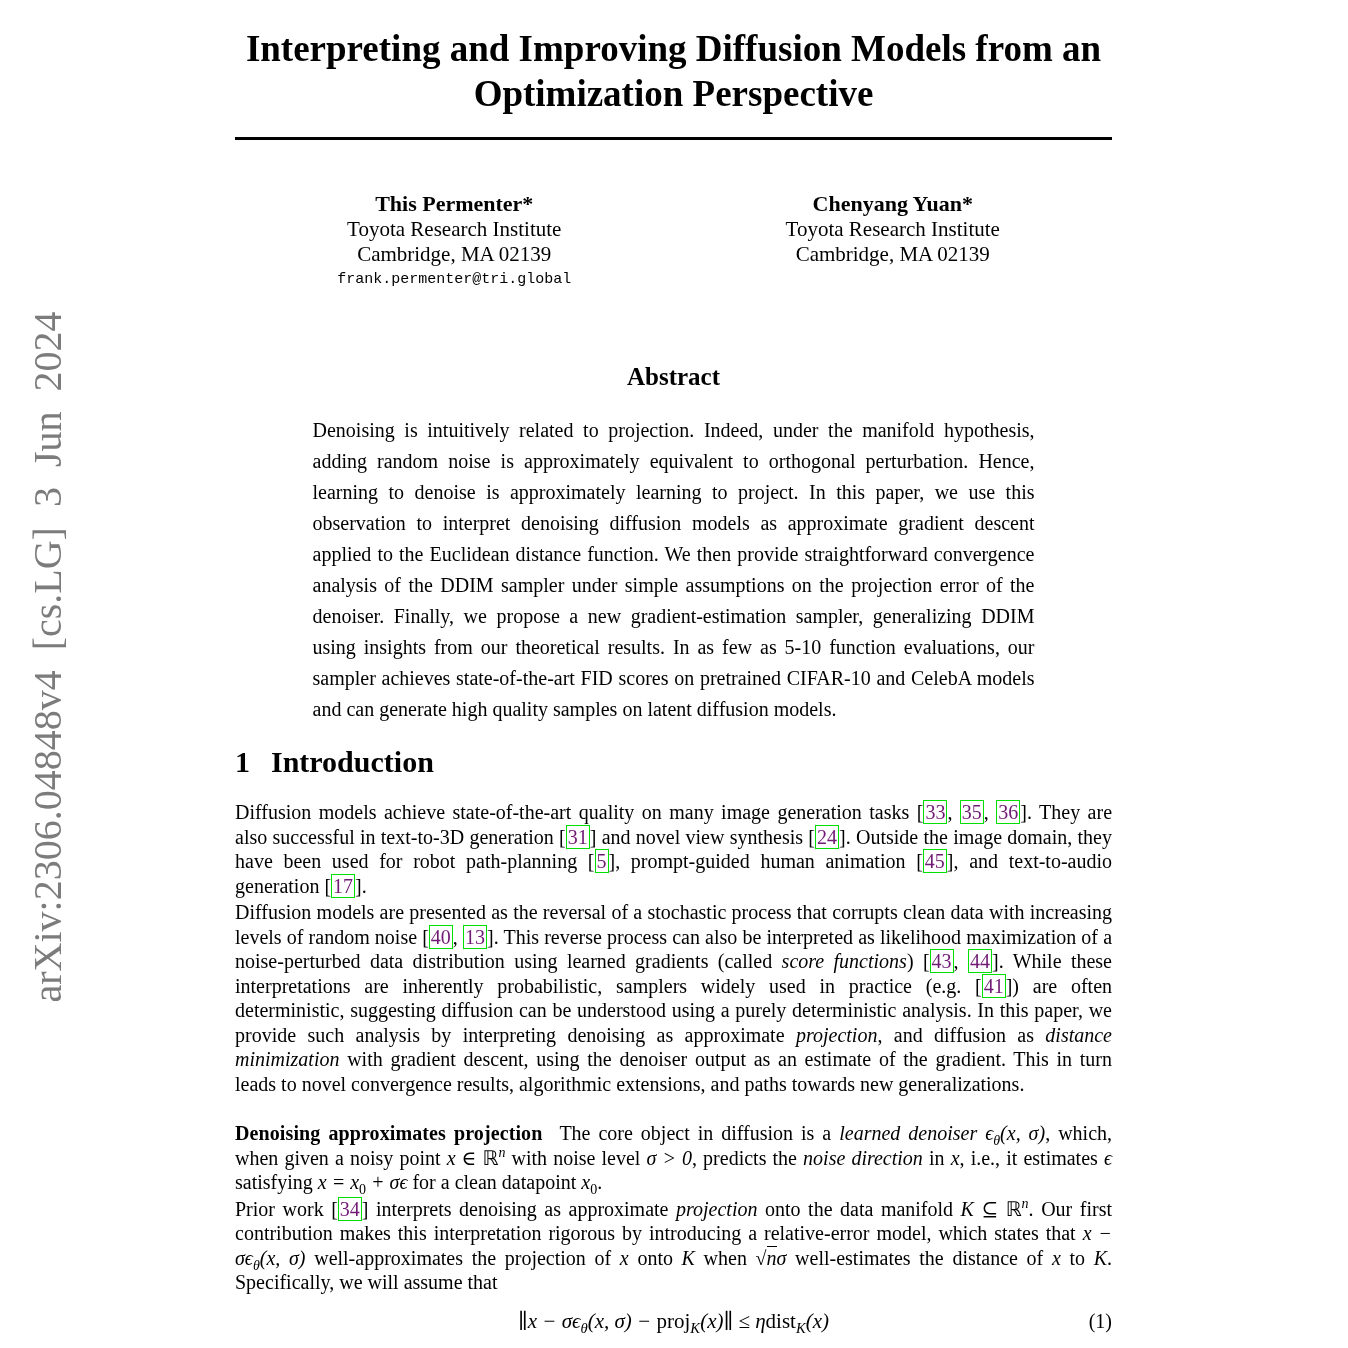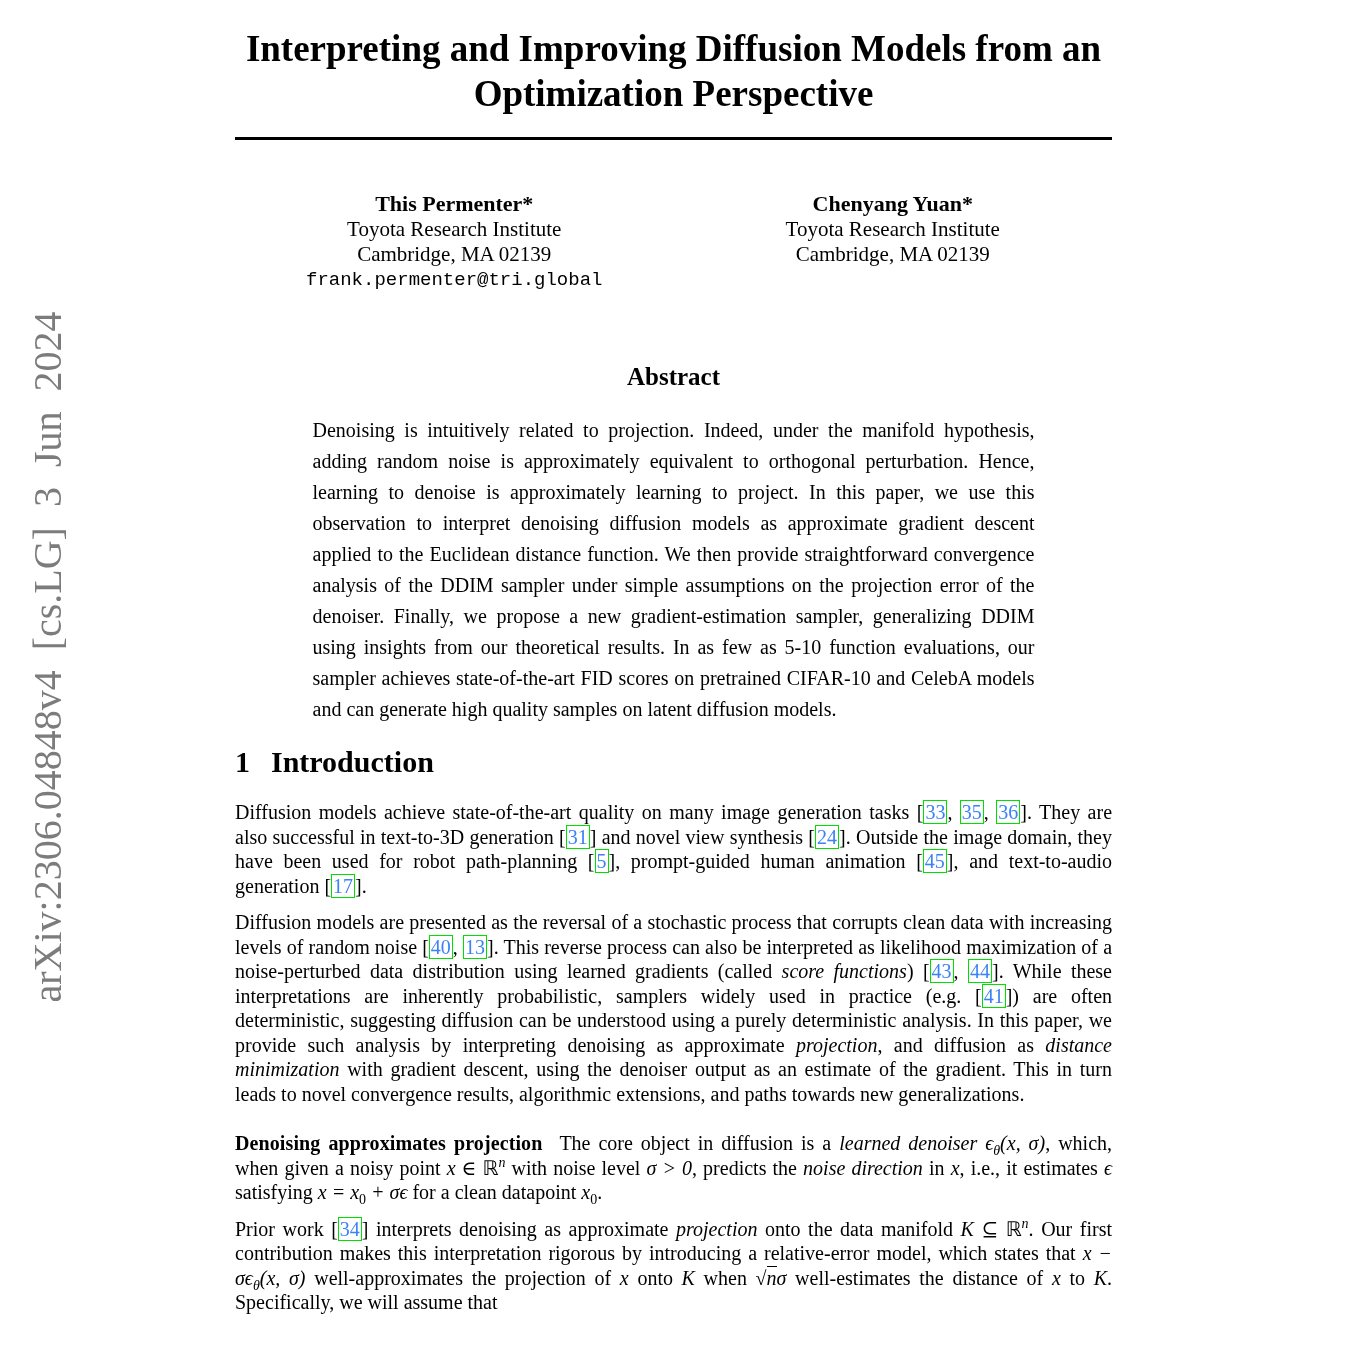--- a/index.html
+++ b/index.html
@@ -14,34 +14,34 @@
     font-size:40px;color:#7c7c7c;text-align:center;
     word-spacing:10px;white-space:nowrap;
   }
   .page{position:absolute;left:235px;top:0;width:877px;}
   .title{margin-top:26px;text-align:center;font-weight:bold;font-size:37px;line-height:45px;}
   .rule{height:3px;background:#000;margin-top:21px;}
   .authors{display:flex;margin-top:50px;}
   .author{flex:1;text-align:center;}
   .author .name{font-weight:bold;font-size:22px;line-height:27px;}
   .author .affil{font-size:21px;line-height:25px;}
-  .author .email{font-family:"Liberation Mono","DejaVu Sans Mono",monospace;font-size:19px;line-height:26px;}
+  .author .email{font-family:"Liberation Mono","DejaVu Sans Mono",monospace;font-size:15px;line-height:26px;}
   .abs-heading{margin-top:70px;text-align:center;font-weight:bold;font-size:25px;}
   .abs-body{
     width:722px;margin:24px auto 0;text-align:justify;
     font-size:20px;line-height:31px;hyphens:auto;
   }
   .sec-heading{margin-top:20px;font-weight:bold;font-size:30px;}
   .sec-num{display:inline-block;margin-right:21px;}
-  .para{margin-top:12px;text-align:justify;font-size:20px;line-height:24.5px;hyphens:auto;}
+  .para{margin-top:2px;text-align:justify;font-size:20px;line-height:24.5px;hyphens:auto;}
   .para.first{margin-top:21px;}
   .para.runin{margin-top:25px;}
   b.runhead{letter-spacing:0.1px;}
   .cite{
-    border:1.5px solid #00e000;padding:0 1px;color:#3b82f6;
+    border:1.5px solid #00e000;padding:0 1px;color:#701a75;
   }
   .m{font-style:italic;font-family:"Liberation Serif","DejaVu Serif","DejaVu Sans",serif;}
   .mr{font-style:normal;font-family:"Liberation Serif","DejaVu Serif","DejaVu Sans",serif;}
   sub,sup{font-size:70%;line-height:0;}
   .ol{border-top:1.3px solid #000;font-style:italic;}
   .sp{display:inline-block;}
   .equation{display:flex;align-items:baseline;margin-top:14px;font-size:21px;}
   .equation .pad{width:60px;flex:none;}
   .equation .eq-center{flex:1;text-align:center;}
   .equation .eq-num{width:60px;flex:none;text-align:right;font-size:20px;}
@@ -78,13 +78,18 @@
 
   <div class="sec-heading">
     <span class="sec-num">1</span><span>Introduction</span>
   </div>
 
   <div class="para first">Diffusion models achieve state-of-the-art quality on many image generation tasks [<span class="cite" style="border-color: rgb(0, 224, 0);">33</span>, <span class="cite" style="border-color: rgb(0, 224, 0);">35</span>, <span class="cite" style="border-color: rgb(0, 224, 0);">36</span>]. They are also successful in text-to-3D generation [<span class="cite" style="border-color: rgb(0, 224, 0);">31</span>] and novel view synthesis [<span class="cite" style="border-color: rgb(0, 224, 0);">24</span>]. Outside the image domain, they have been used for robot path-planning [<span class="cite" style="border-color: rgb(0, 224, 0);">5</span>], prompt-guided human animation [<span class="cite" style="border-color: rgb(0, 224, 0);">45</span>], and text-to-audio generation [<span class="cite" style="border-color: rgb(0, 224, 0);">17</span>].</div>
   <div class="para">Diffusion models are presented as the reversal of a stochastic process that corrupts clean data with increasing levels of random noise [<span class="cite" style="border-color: rgb(0, 224, 0);">40</span>, <span class="cite" style="border-color: rgb(0, 224, 0);">13</span>]. This reverse process can also be interpreted as likelihood maximization of a noise-perturbed data distribution using learned gradients (called <i>score functions</i>) [<span class="cite" style="border-color: rgb(0, 224, 0);">43</span>, <span class="cite" style="border-color: rgb(0, 224, 0);">44</span>]. While these interpretations are inherently probabilistic, samplers widely used in practice (e.g. [<span class="cite" style="border-color: rgb(0, 224, 0);">41</span>]) are often deterministic, suggesting diffusion can be understood using a purely deterministic analysis. In this paper, we provide such analysis by interpreting denoising as approximate <i>projection</i>, and diffusion as <i>distance minimization</i> with gradient descent, using the denoiser output as an estimate of the gradient. This in turn leads to novel convergence results, algorithmic extensions, and paths towards new generalizations.</div>
   <div class="para runin"><b class="runhead">Denoising approximates projection</b><span class="sp" style="width: 17px;"></span>The core object in diffusion is a <i>learned denoiser</i> <span class="m">ϵ</span><sub class="m">θ</sub><span class="m">(x, σ)</span>, which, when given a noisy point <span class="m">x</span> ∈ <span class="m">ℝ</span><sup class="m">n</sup> with noise level <span class="m">σ &gt; 0</span>, predicts the <i>noise direction</i> in <span class="m">x</span>, i.e., it estimates <span class="m">ϵ</span> satisfying <span class="m">x = x</span><sub class="mr">0</sub><span class="m"> + σϵ</span> for a clean datapoint <span class="m">x</span><sub class="mr">0</sub>.</div>
   <div class="para">Prior work [<span class="cite" style="border-color: rgb(0, 224, 0);">34</span>] interprets denoising as approximate <i>projection</i> onto the data manifold <span class="m">K</span> ⊆ <span class="m">ℝ</span><sup class="m">n</sup>. Our first contribution makes this interpretation rigorous by introducing a relative-error model, which states that <span class="m">x − σϵ</span><sub class="m">θ</sub><span class="m">(x, σ)</span> well-approximates the projection of <span class="m">x</span> onto <span class="m">K</span> when <span class="m">√</span><span class="ol">n</span><span class="m">σ</span> well-estimates the distance of <span class="m">x</span> to <span class="m">K</span>. Specifically, we will assume that</div>
 
+  <div class="equation">
+    <span class="pad"></span>
+    <span class="eq-center"><span class="m">∥x − σϵ</span><sub class="m">θ</sub><span class="m">(x, σ) − </span><span class="mr">proj</span><sub class="m">K</sub><span class="m">(x)∥ ≤ η</span><span class="mr">dist</span><sub class="m">K</sub><span class="m">(x)</span></span>
+    <span class="eq-num">(1)</span>
+  </div>
 </div>
 
 </body></html>

